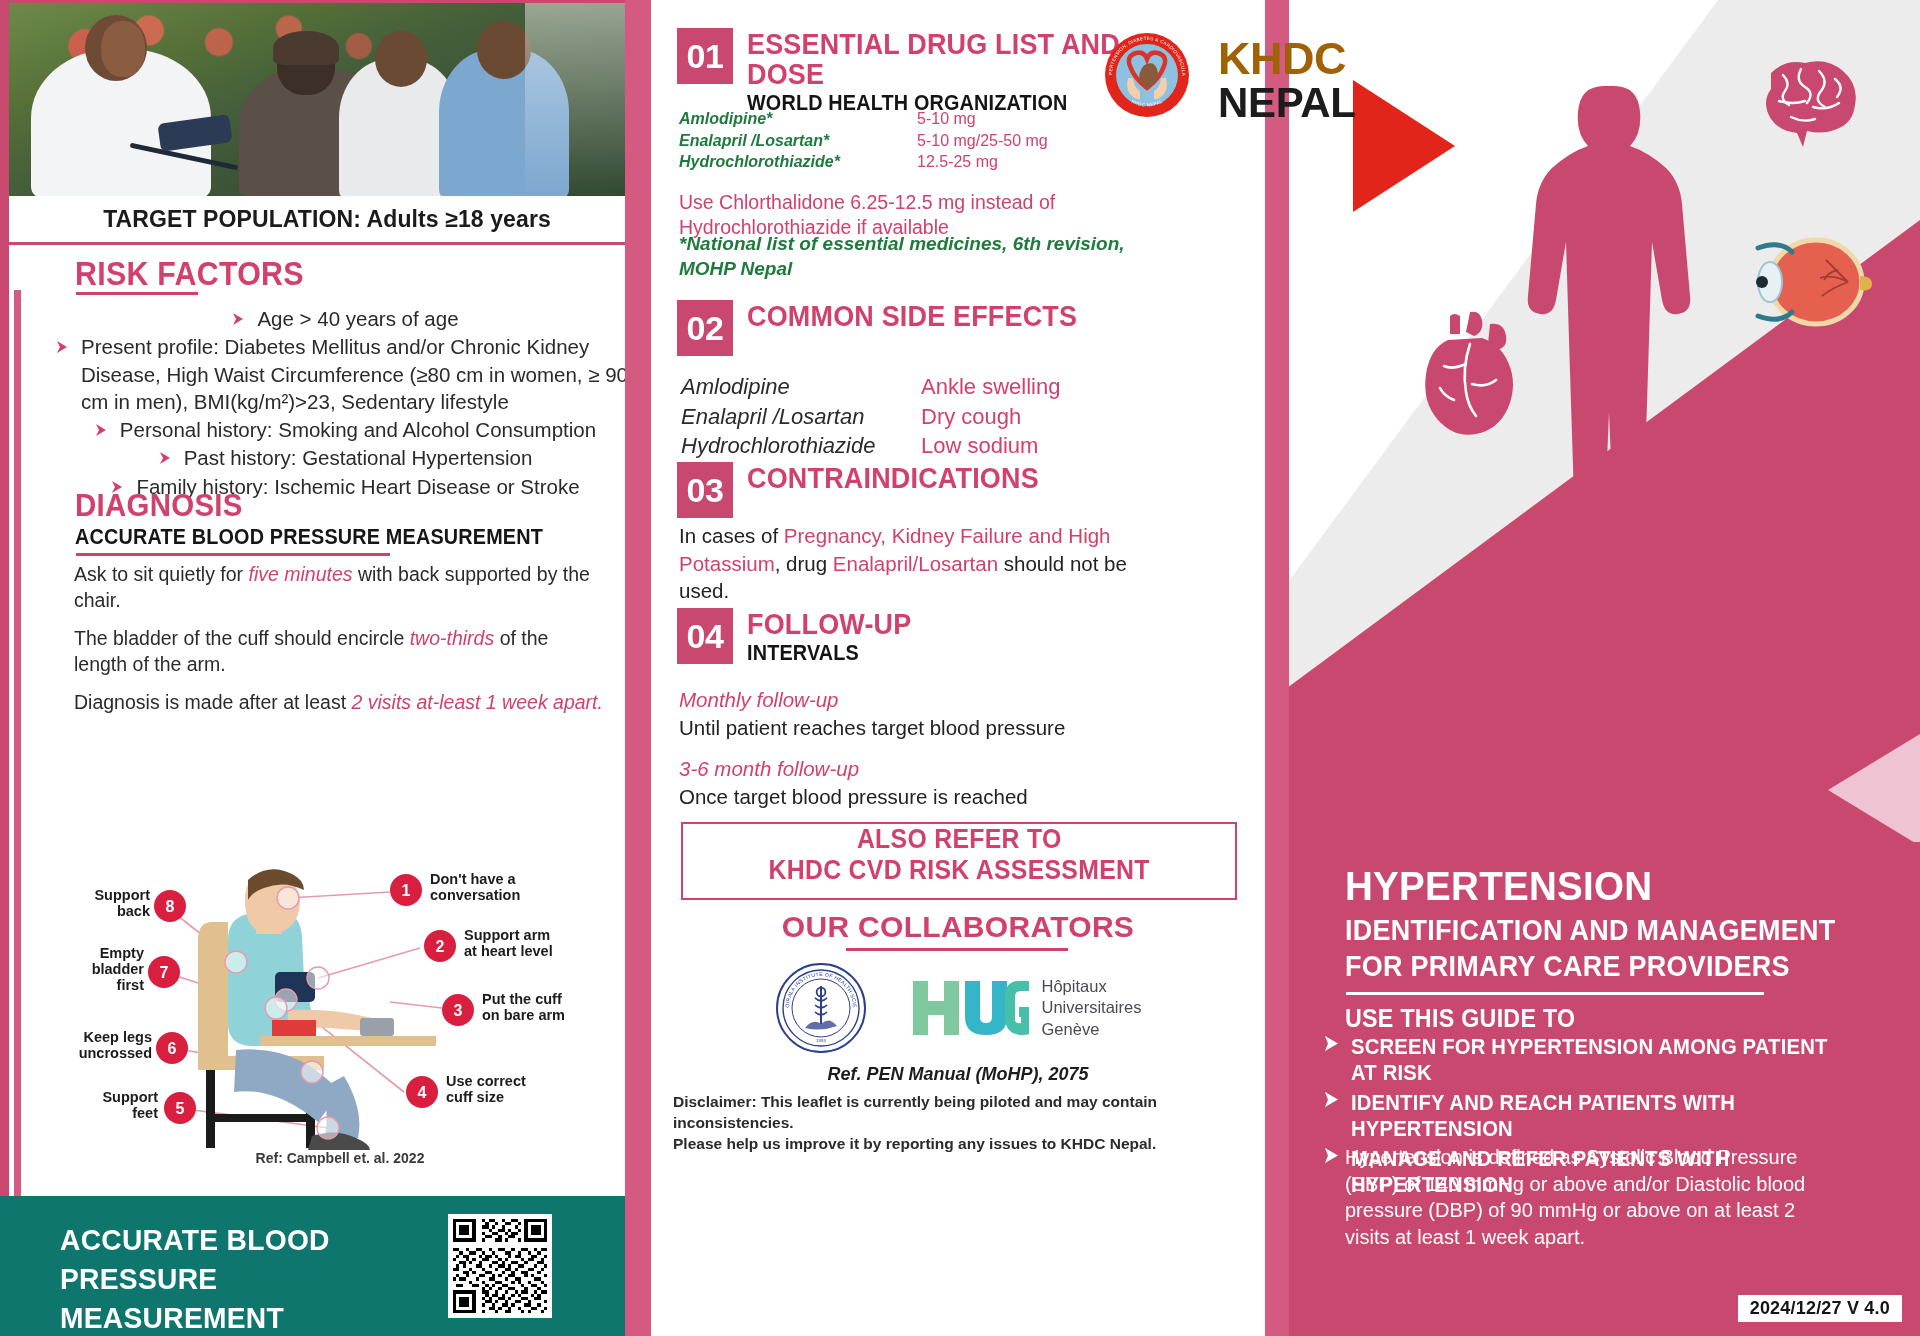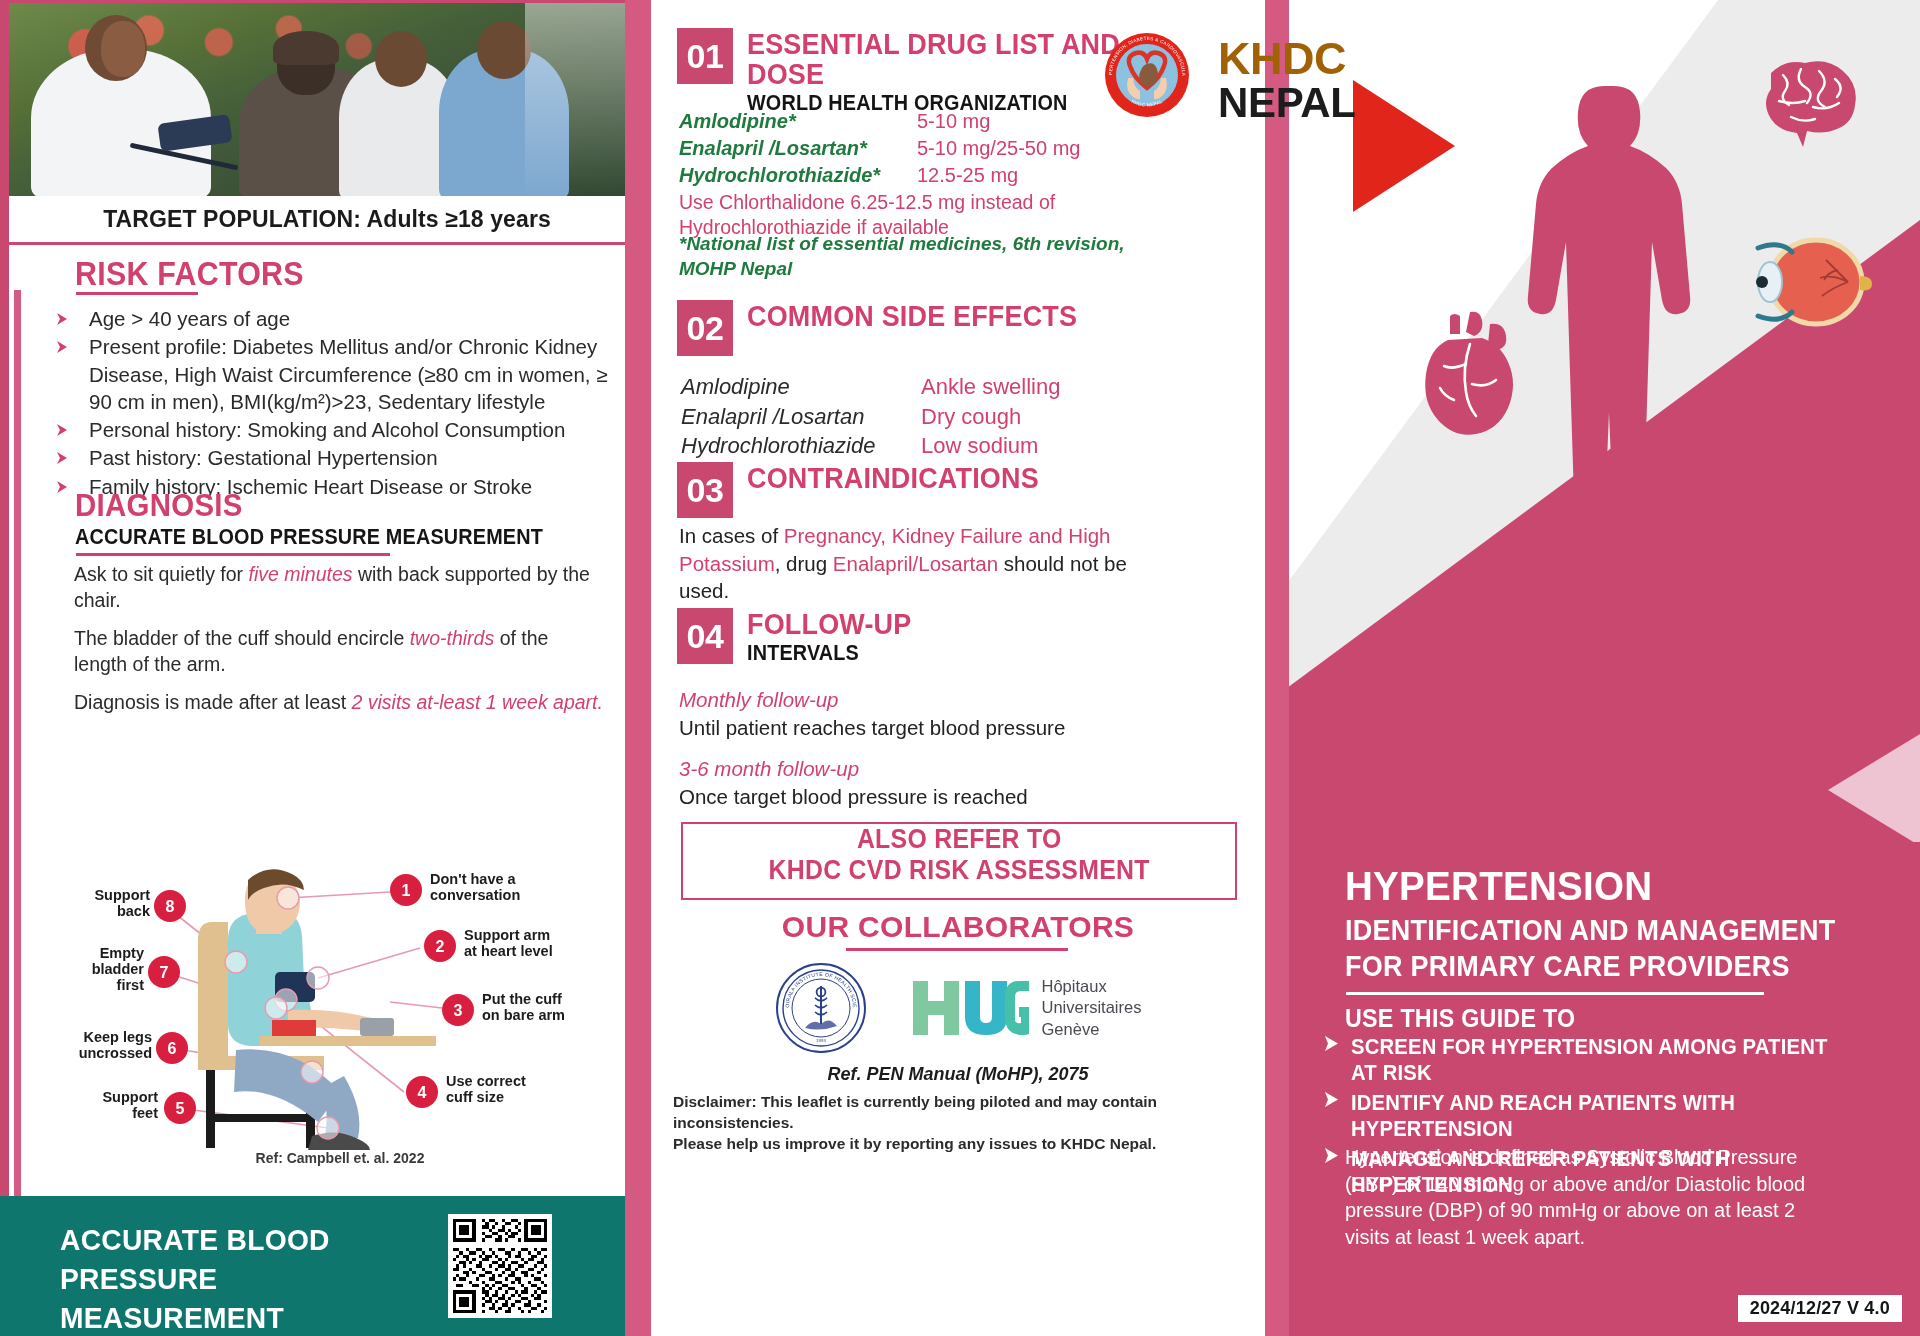--- a/index.html
+++ b/index.html
@@ -51,21 +51,21 @@
 
   .sec-head {
     color:#d2406e; font-weight:700; letter-spacing:.3px;
     font-family:"Liberation Sans Narrow","Liberation Sans",sans-serif;
     transform:scaleX(.92); transform-origin:left center;
   }
   .risk-title { position:absolute; left:75px; top:255px; font-size:33px; }
   .risk-underline { position:absolute; left:76px; top:292px; width:122px; height:3px; background:#d2406e; }
 
   .risk-list { position:absolute; left:55px; top:305px; width:580px; }
-  .risk-li { display:flex; gap:20px; margin-bottom:1px; }
+  .risk-li { display:flex; gap:12px; margin-bottom:1px;justify-content:center; }
   .risk-arrow { flex:0 0 auto; width:14px; padding-top:7px; }
   .risk-arrow svg { display:block; }
   .risk-tx { font-size:20.5px; line-height:1.33; color:#2a2a2a; }
 
   .diag-title { position:absolute; left:75px; top:487px; font-size:32px; }
   .diag-sub {
     position:absolute; left:75px; top:524px; font-size:22px; font-weight:700; color:#151515;
     font-family:"Liberation Sans Narrow","Liberation Sans",sans-serif;
     transform:scaleX(.9); transform-origin:left center; letter-spacing:.2px;
   }
@@ -110,21 +110,21 @@
     transform:scaleX(.93); transform-origin:left center; letter-spacing:.2px;
   }
   .numsubtitle {
     color:#141414; font-size:22px; font-weight:700; line-height:1.12; margin-top:2px;
     font-family:"Liberation Sans Narrow","Liberation Sans",sans-serif;
     transform:scaleX(.9); transform-origin:left center; letter-spacing:.2px;
   }
 
   .sec01 { position:absolute; left:26px; top:28px; width:560px; }
   .drug-rows { position:absolute; left:28px; top:108px; width:560px; }
-  .drug-row { display:flex; font-size:20px; line-height:1.35; }
+  .drug-row { display:flex; font-size:16px; line-height:1.35; }
   .drug-name { flex:0 0 238px; color:#1f7a3d; font-style:italic; font-weight:600; }
   .drug-dose { color:#d2406e; }
   .drug-note { position:absolute; left:28px; top:190px; width:500px; font-size:19.5px; line-height:1.3; color:#d2406e; }
   .drug-foot { position:absolute; left:28px; top:232px; width:500px; font-size:19px; line-height:1.3; color:#1f7a3d; font-style:italic; font-weight:600; }
 
   .sec02 { position:absolute; left:26px; top:300px; width:560px; }
   .se-rows { position:absolute; left:30px; top:372px; width:560px; }
   .se-row { display:flex; font-size:22px; line-height:1.35; }
   .se-drug { flex:0 0 240px; color:#2a2a2a; font-style:italic; }
   .se-eff { color:#d2406e; }

